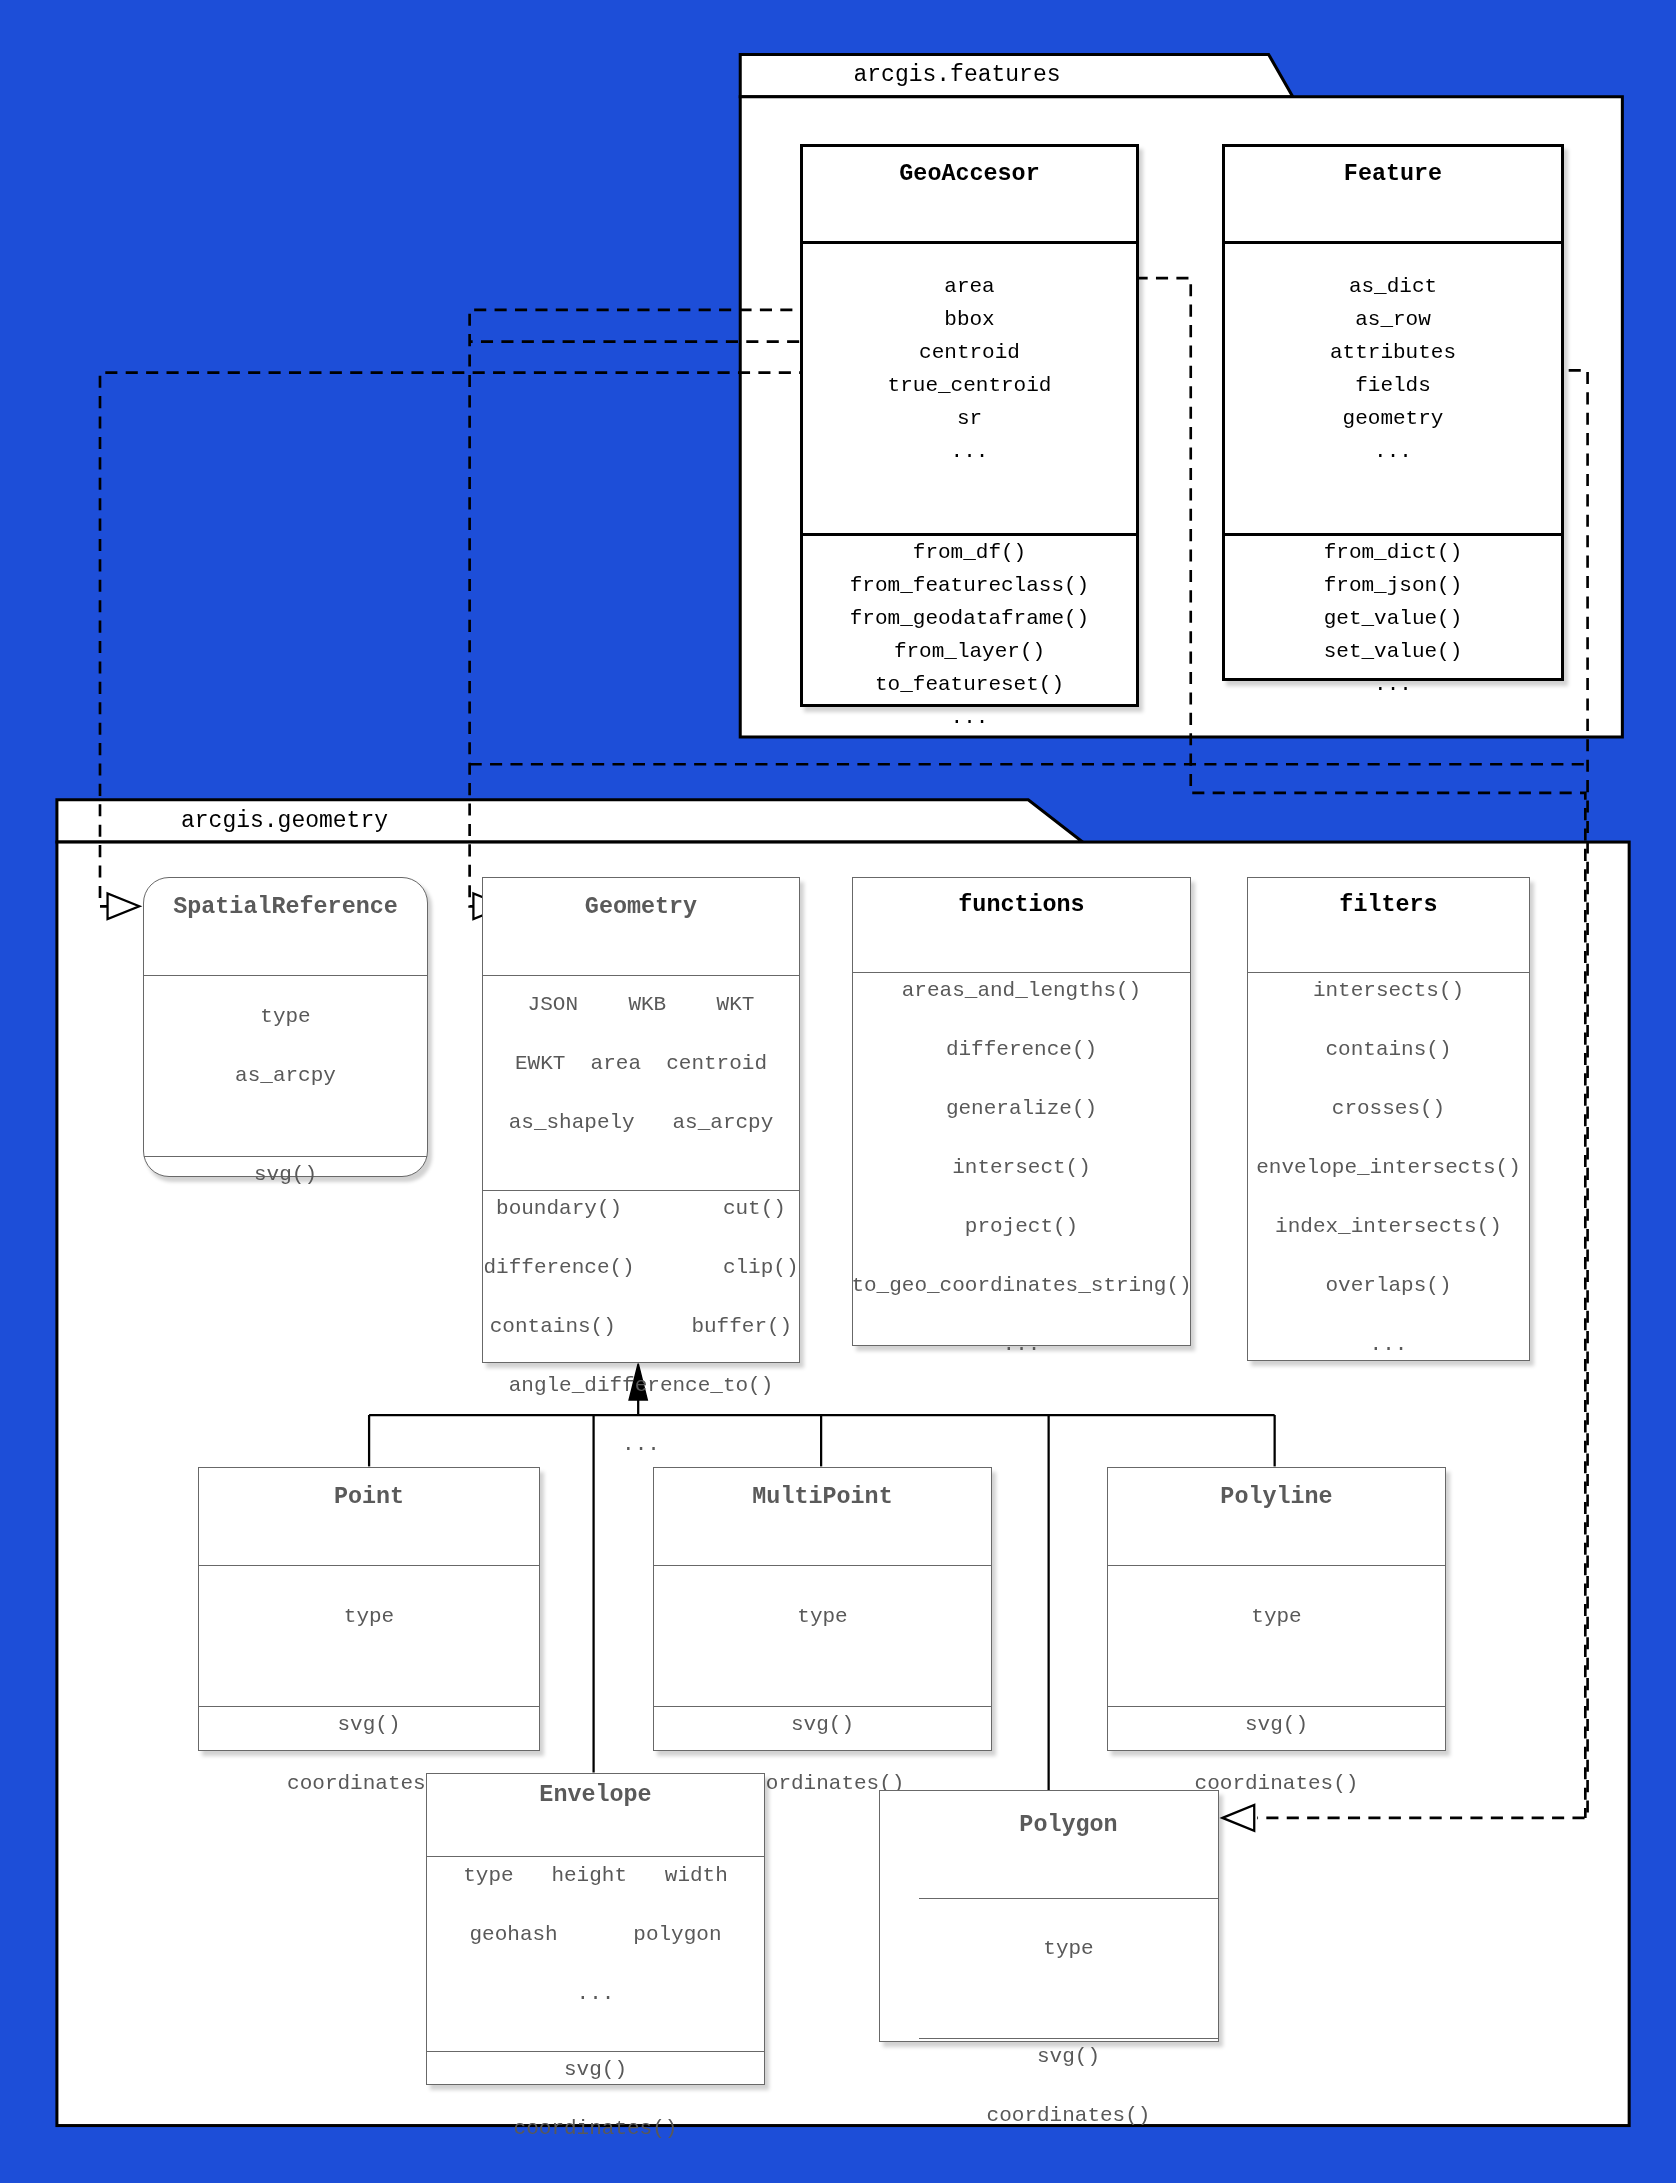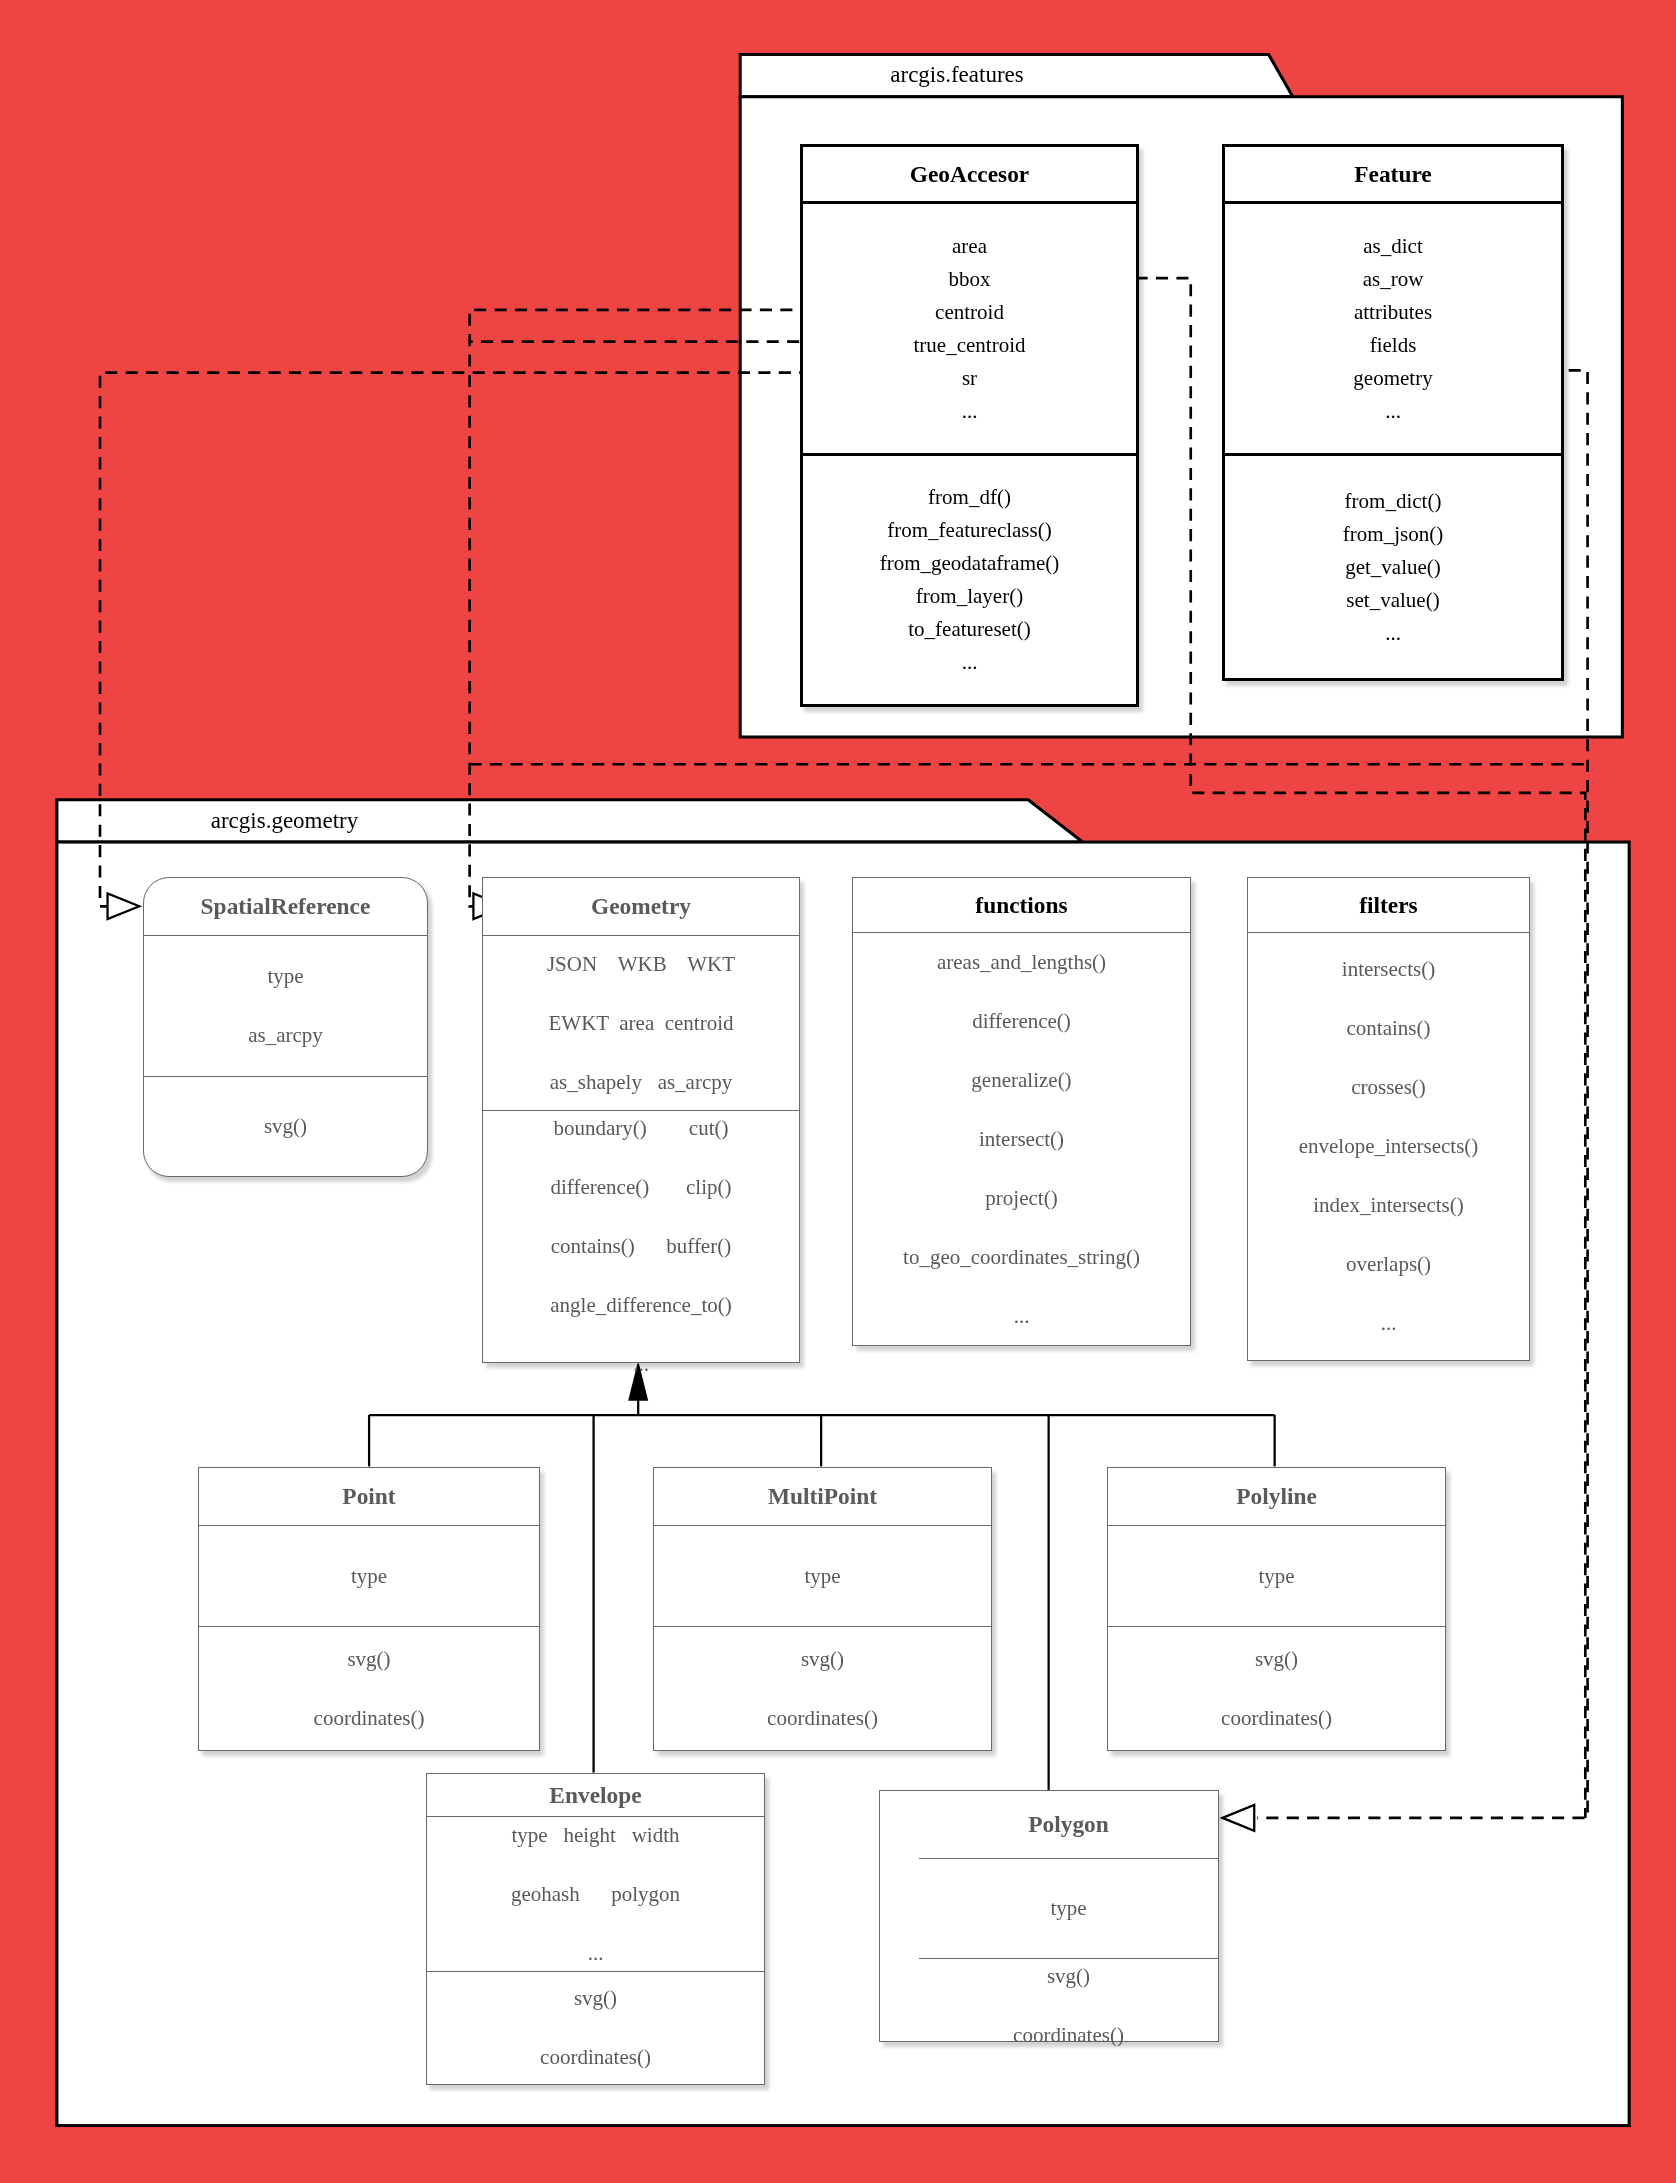--- a/index.html
+++ b/index.html
@@ -1,20 +1,20 @@
 <!DOCTYPE html>
 <html style="font-size:12px"><head>
 <meta charset="utf-8">
 <style>
   html,body { margin:0; padding:0; background:#ffffff; }
   #canvas {
     position:relative;
     width:1677px; height:2183px;
-    background:#ef4444;
-    font-family:Liberation Serif, serif;
+    background:#1d4ed8;
+    font-family:Liberation Mono, monospace;
   }
   #wires { position:absolute; left:0; top:0; width:1677px; height:2183px; }
 
   .pkg-label {
     position:absolute;
     display:flex; align-items:center; justify-content:center;
     font-size:23px; color:#000;
   }
 
   .uml {
@@ -35,20 +35,21 @@
   .uml.black .title { color:#000000; }
   .uml.gray  .title { color:#5a5a5a; }
   .uml.gray  .title.dark { color:#000000; }
 
   .uml .sec {
     box-sizing:border-box;
     display:flex; flex-direction:column;
     align-items:center; justify-content:center;
     font-size:21px;
     flex:0 0 auto;
+    margin-top:40px;
   }
   .uml.black .sec { border-top:3px solid #000000; }
   .uml.gray  .sec { border-top:1.5px solid #686868;gap:24px; }
   .uml .sec.grow { flex:1 1 auto; }
   .uml .sec .line { line-height:35px; white-space:pre; text-align:center; }
   .uml.black .sec .line { line-height:33px; }
 </style>
 </head>
 <body>
 

